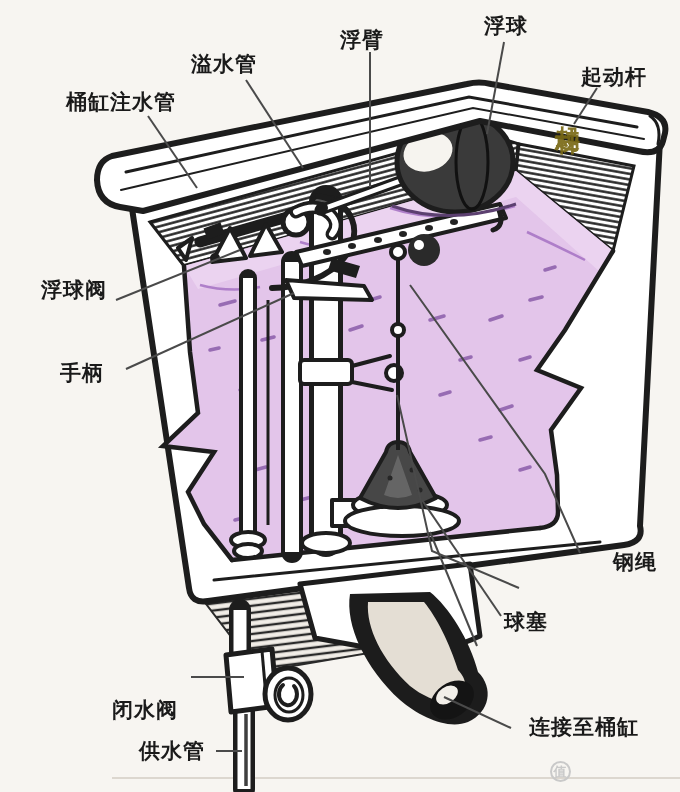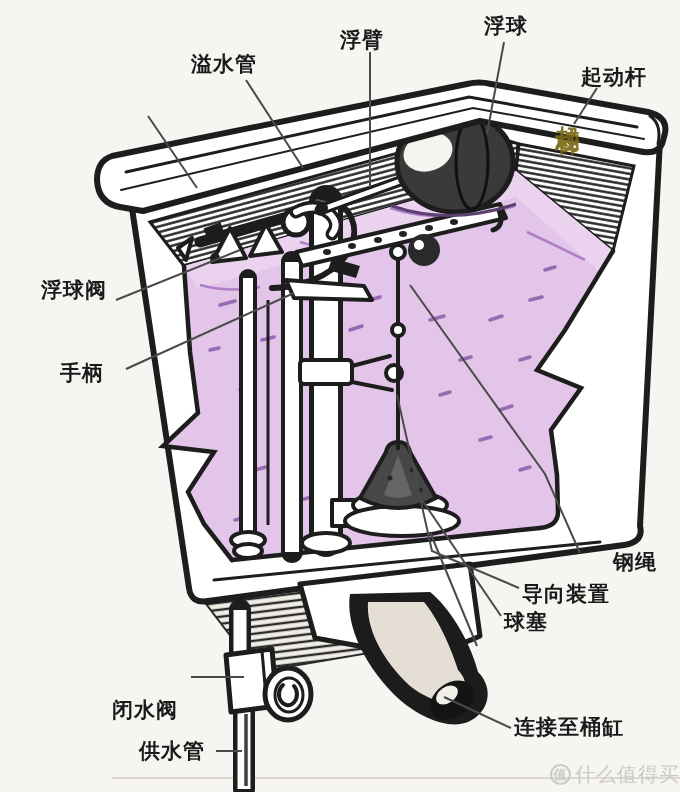--- a/index.html
+++ b/index.html
@@ -7,21 +7,21 @@
     --float-ball:#3a3a3a; --flapper:#474747; --spout-inner:#e4ded4;
     --vertical-label:#7a6a15; --watermark:#c9c9c9; --leader:#4a4a4a;
   }
   *{margin:0;padding:0;box-sizing:border-box}
   html,body{width:680px;height:792px;overflow:hidden;background:var(--background);
     font-family:"Liberation Sans","DejaVu Sans",sans-serif;}
   .stage{position:relative;width:680px;height:792px;background:var(--background);}
   .stage svg{position:absolute;left:0;top:0;}
   .label{position:absolute;font-size:21px;font-weight:600;color:#1a1a1a;
     white-space:nowrap;letter-spacing:1px;line-height:1.3;}
-  .label.two-line{white-space:normal;width:140px;}
+  .label.two-line{white-space:normal;width:140px;margin-left:15px;}
   .vlabel{position:absolute;writing-mode:vertical-rl;text-orientation:upright;
     font-size:25px;font-weight:700;color:var(--vertical-label);opacity:.92;
     letter-spacing:2px;}
   .watermark{position:absolute;display:flex;align-items:center;gap:4px;
     color:var(--watermark);font-size:20px;letter-spacing:1px;}
   .wm-badge{width:21px;height:21px;border:2px solid var(--watermark);border-radius:50%;
     display:grid;place-items:center;font-size:13px;font-weight:700;}
   
   .o6{stroke:var(--ink);stroke-width:6;fill:#fff;stroke-linejoin:round}
   .o5{stroke:var(--ink);stroke-width:5;fill:#fff;stroke-linejoin:round}
@@ -246,32 +246,31 @@
     <path class="leader" d="M519,588 L432,551 L397,395"></path>
     <path class="leader" d="M501,616 L422,500"></path>
     <path class="leader" d="M477,646 L430,532"></path>
     <path class="leader" d="M511,728 L444,697"></path>
     <path class="leader" d="M191,677 L244,677"></path>
     <path class="leader" d="M216,751 L242,751"></path>
   </g>
 </svg>
 
 <div class="label" style="left:191px;top:50px">溢水管</div>
+<div class="label" style="left:66px;top:88px">桶缸注水管</div>
 <div class="label" style="left:340px;top:26px">浮臂</div>
 <div class="label" style="left:484px;top:12px">浮球</div>
 <div class="label" style="left:581px;top:63px">起动杆</div>
 <div class="label" style="left:41px;top:276px">浮球阀</div>
 <div class="label" style="left:60px;top:359px">手柄</div>
 <div class="label" style="left:613px;top:548px">钢绳</div>
-<div class="label" style="left:522px;top:580px">导向装置</div>
 <div class="label" style="left:504px;top:608px">球塞</div>
 <div class="label" style="left:112px;top:696px">闭水阀</div>
 <div class="label" style="left:139px;top:737px">供水管</div>
 <div class="label two-line" style="left:514px;top:713px">
   <span>连接至桶缸</span><br>
 </div>
 <div class="vlabel" style="left:552px;top:106px">起动杆</div>
 
 <div class="watermark" style="left:550px;top:761px">
   <span class="wm-badge">值</span>
-  <span>什么值得买</span>
 </div>
 </div>
 
 </body></html>

